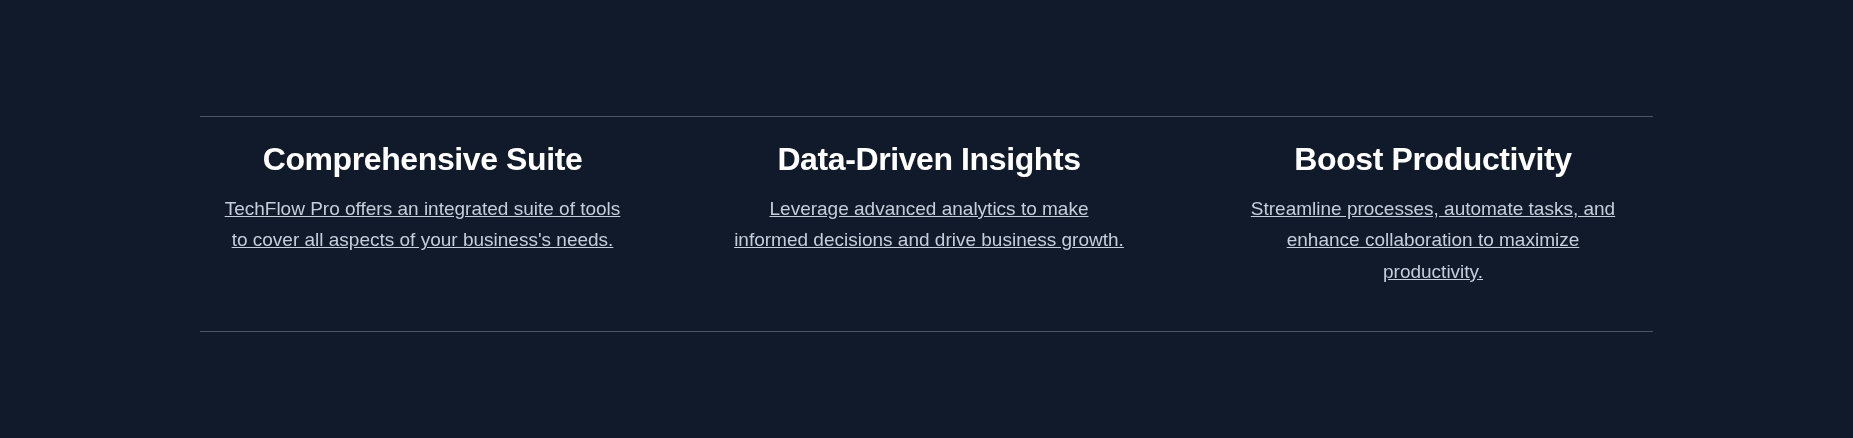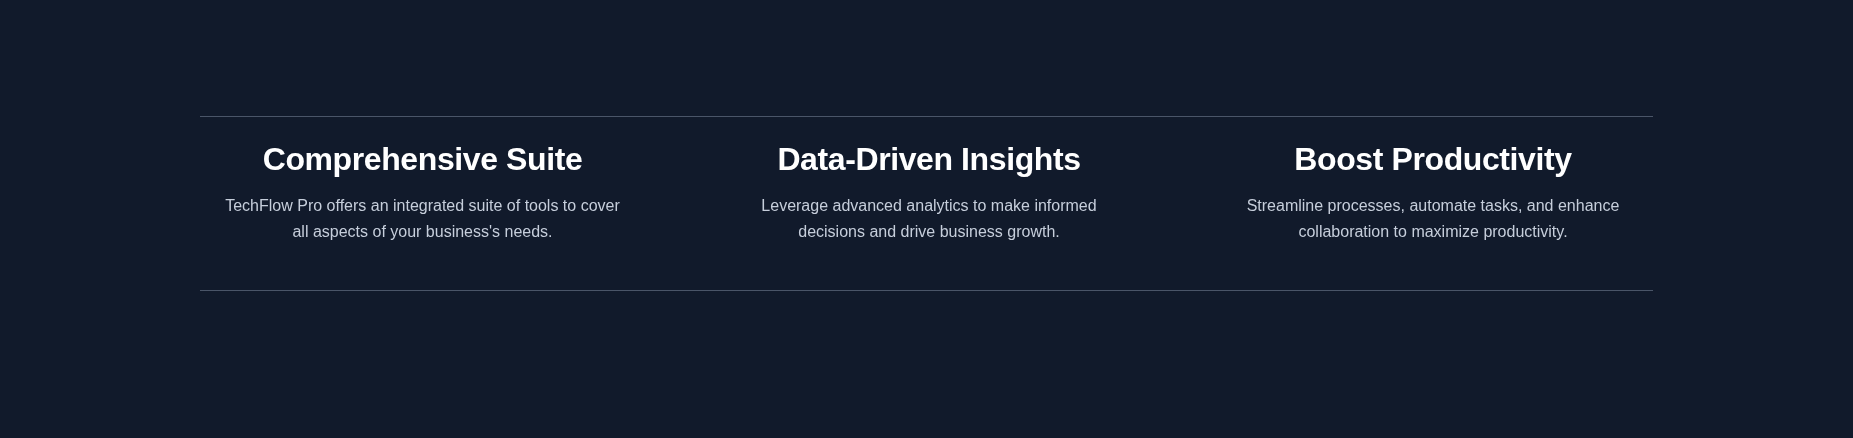--- a/index.html
+++ b/index.html
@@ -69,25 +69,26 @@
     font-weight: bold;
     line-height: 1.25;
     letter-spacing: -0.4px;
     color: #ffffff;
     white-space: nowrap;
   }
 
   .feature-desc {
     margin: 14px auto 12px auto;
     font-family: "Liberation Sans", sans-serif;
-    font-size: 16px;
+    font-size: 19px;
     font-weight: 400;
     line-height: 1.65;
     color: #c6cedb;
     max-width: 400px;
+    text-decoration: underline;
   }
 
   .col-mid .feature-desc {
     max-width: 392px;
   }
 
   .col-right .feature-desc {
     max-width: 392px;
   }
 </style>

